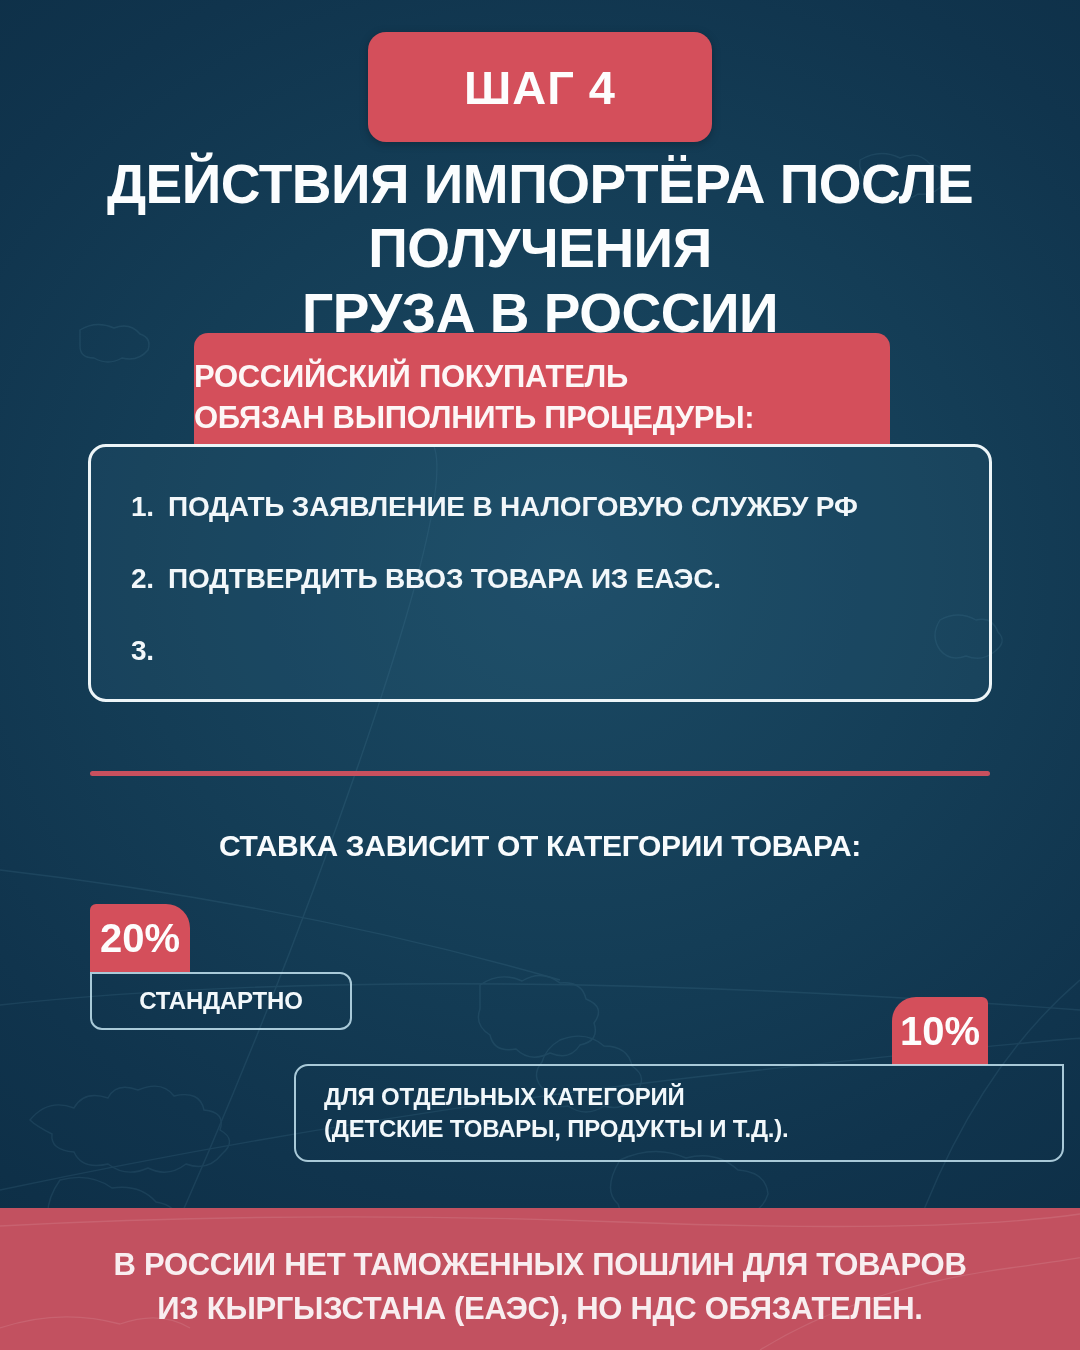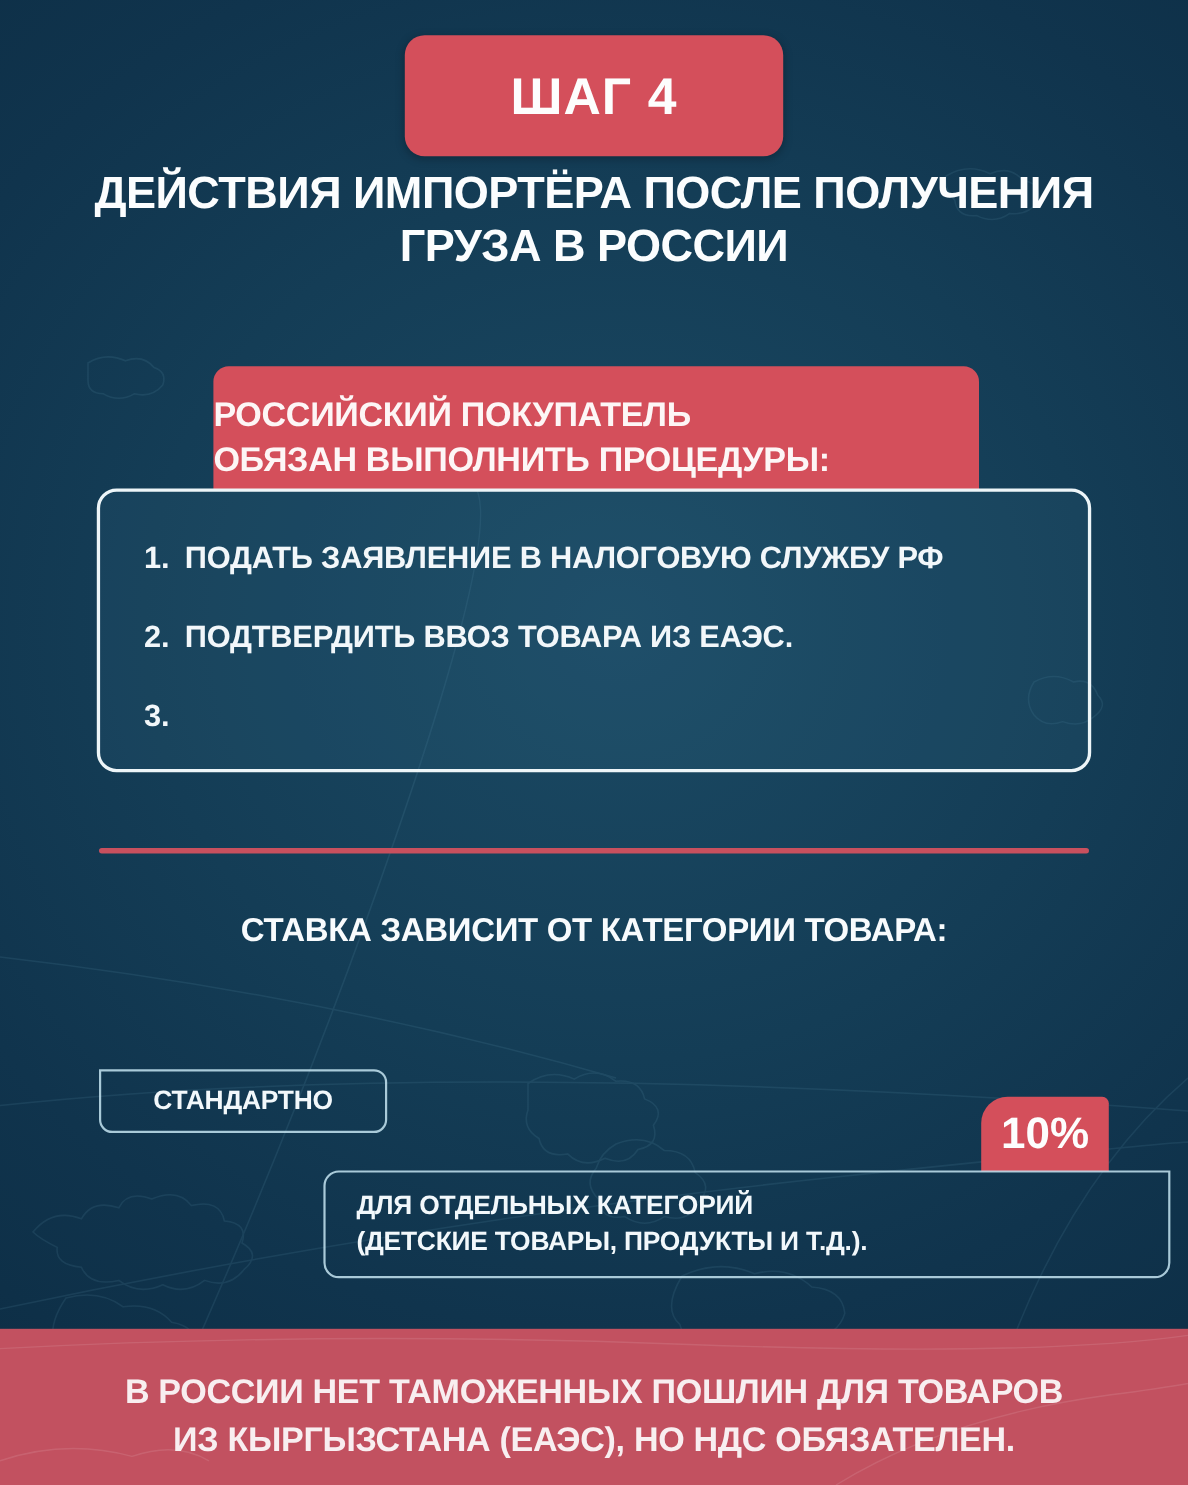--- a/index.html
+++ b/index.html
@@ -30,21 +30,21 @@
     border-radius: 18px;
     display: flex; align-items: center; justify-content: center;
     font-size: 47px; font-weight: bold; letter-spacing: 1px;
     color: #fdfdfd;
     box-shadow: 0 2px 8px rgba(0,0,0,0.25);
   }
 
   .page-title {
     position: absolute; left: 40px; top: 152px; width: 1000px;
     text-align: center;
-    font-size: 41px; font-weight: bold; letter-spacing: -0.5px;
+    font-size: 55px; font-weight: bold; letter-spacing: -0.5px;
     line-height: 1.17;
     color: #fbfdfe;
   }
 
   .proc-banner {
     position: absolute; left: 194px; top: 333px; width: 696px; height: 112px;
     background: #d44f5b;
     border-radius: 14px 14px 0 0;
     padding-top: 24px;
     font-size: 31px; font-weight: bold; letter-spacing: -0.3px;
@@ -85,21 +85,21 @@
     background: #d44f5b;
     display: flex; align-items: center; justify-content: center;
     font-size: 40px; font-weight: bold;
     color: #fdfdfd;
   }
   .rate-badge.standard {
     left: 90px; top: 904px; width: 100px; height: 68px;
     border-radius: 6px 24px 0 0;
   }
   .rate-badge.reduced {
-    left: 892px; top: 997px; width: 116px; height: 68px;
+    left: 892px; top: 997px; width: 96px; height: 68px;
     border-radius: 24px 6px 0 0;
   }
 
   .rate-box {
     position: absolute;
     border: 2px solid rgba(196, 228, 241, 0.85);
     color: #f2f8fb;
     font-size: 24px; font-weight: bold; letter-spacing: -0.2px;
   }
   .rate-box.standard {
@@ -181,20 +181,23 @@
       </div>
       <div class="proc-item">
         <span class="num">3.</span>
       </div>
     </div>
 
     <div class="divider"></div>
 
     <div class="rates-heading">СТАВКА ЗАВИСИТ ОТ КАТЕГОРИИ ТОВАРА:</div>
 
+    <div class="rate-badge standard">
+      <span>20%</span>
+    </div>
     <div class="rate-box standard">
       <span>СТАНДАРТНО</span>
     </div>
 
     <div class="rate-badge reduced">
       <span>10%</span>
     </div>
     <div class="rate-box reduced">
       <div>ДЛЯ ОТДЕЛЬНЫХ КАТЕГОРИЙ</div>
       <div>(ДЕТСКИЕ ТОВАРЫ, ПРОДУКТЫ И Т.Д.).</div>

